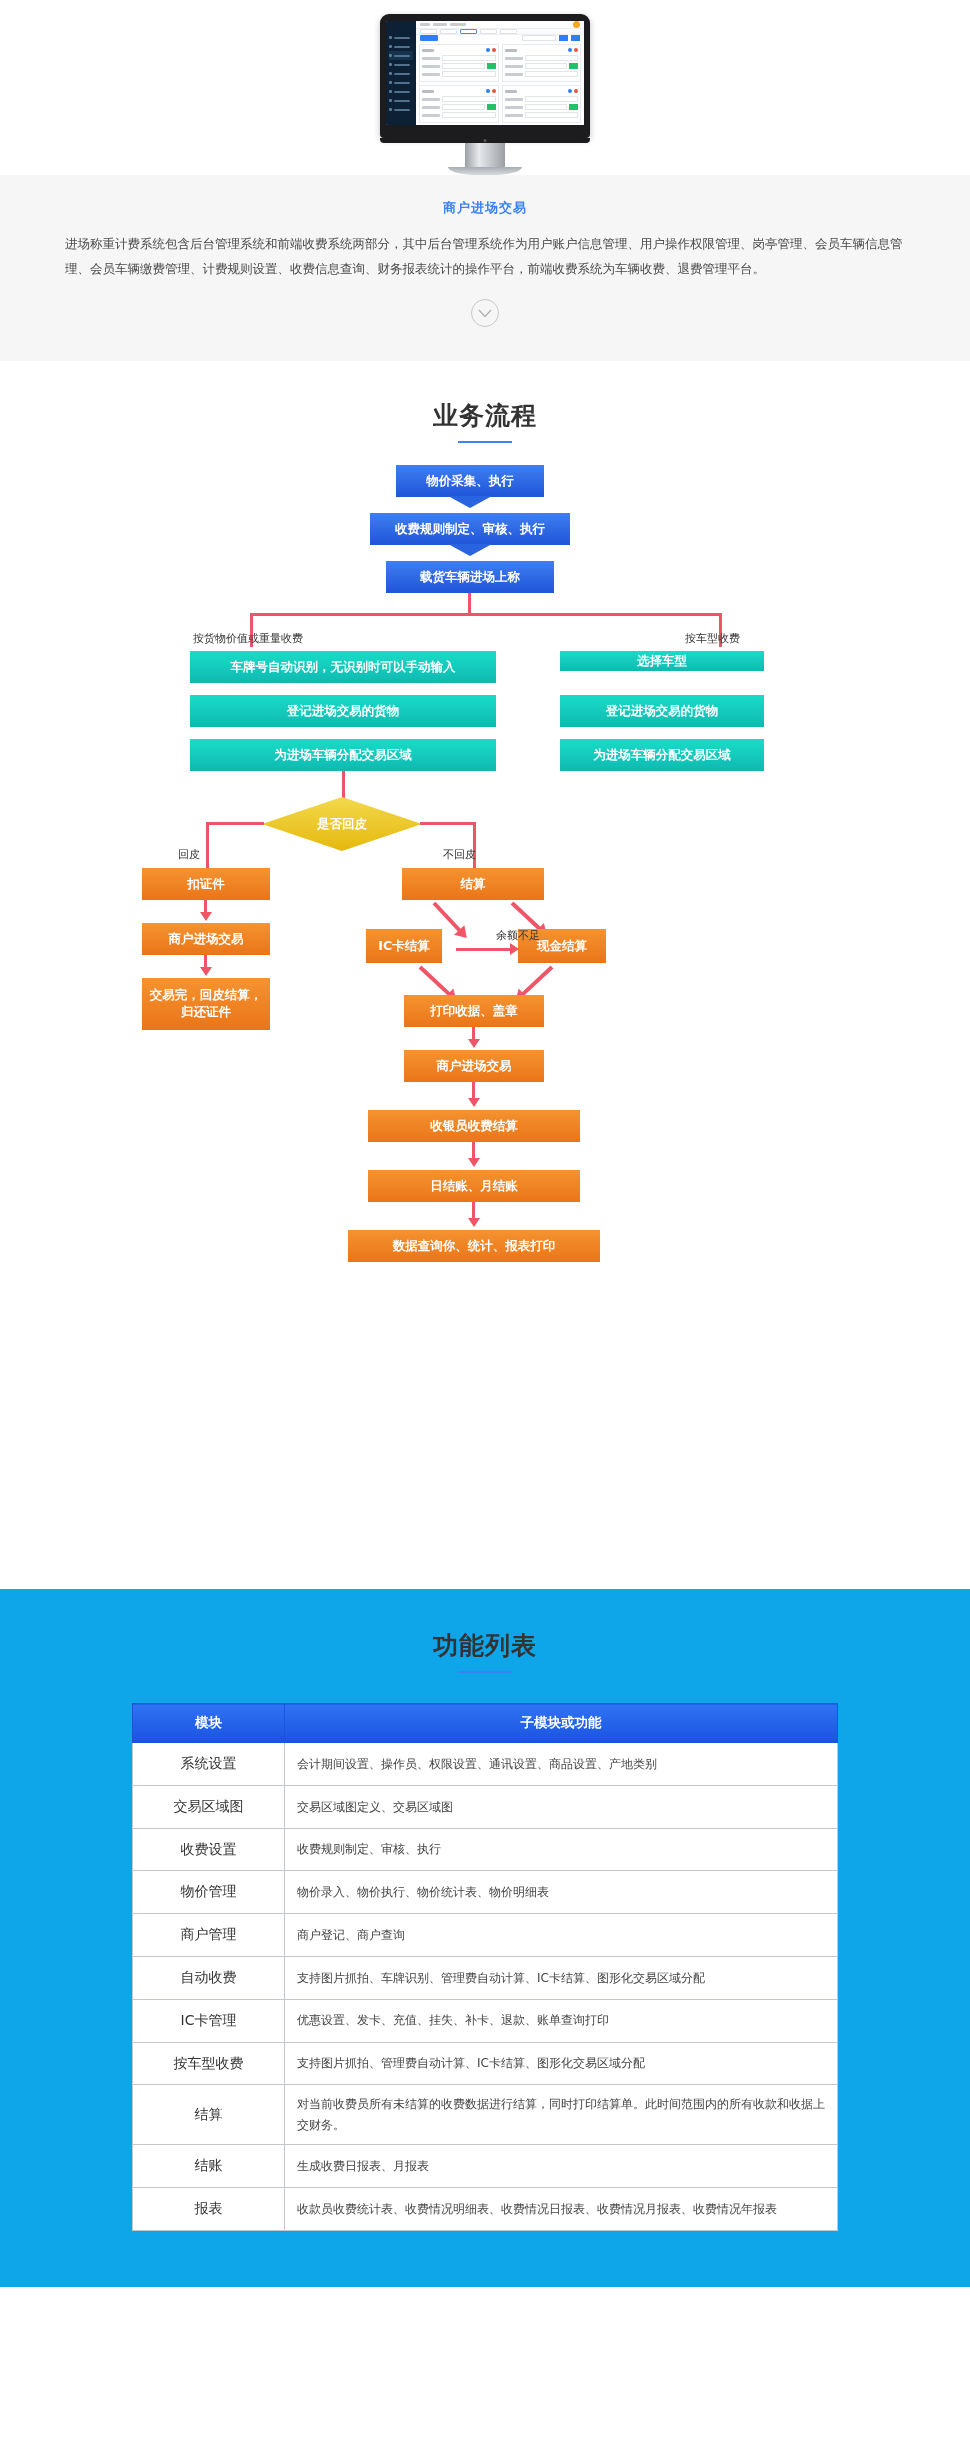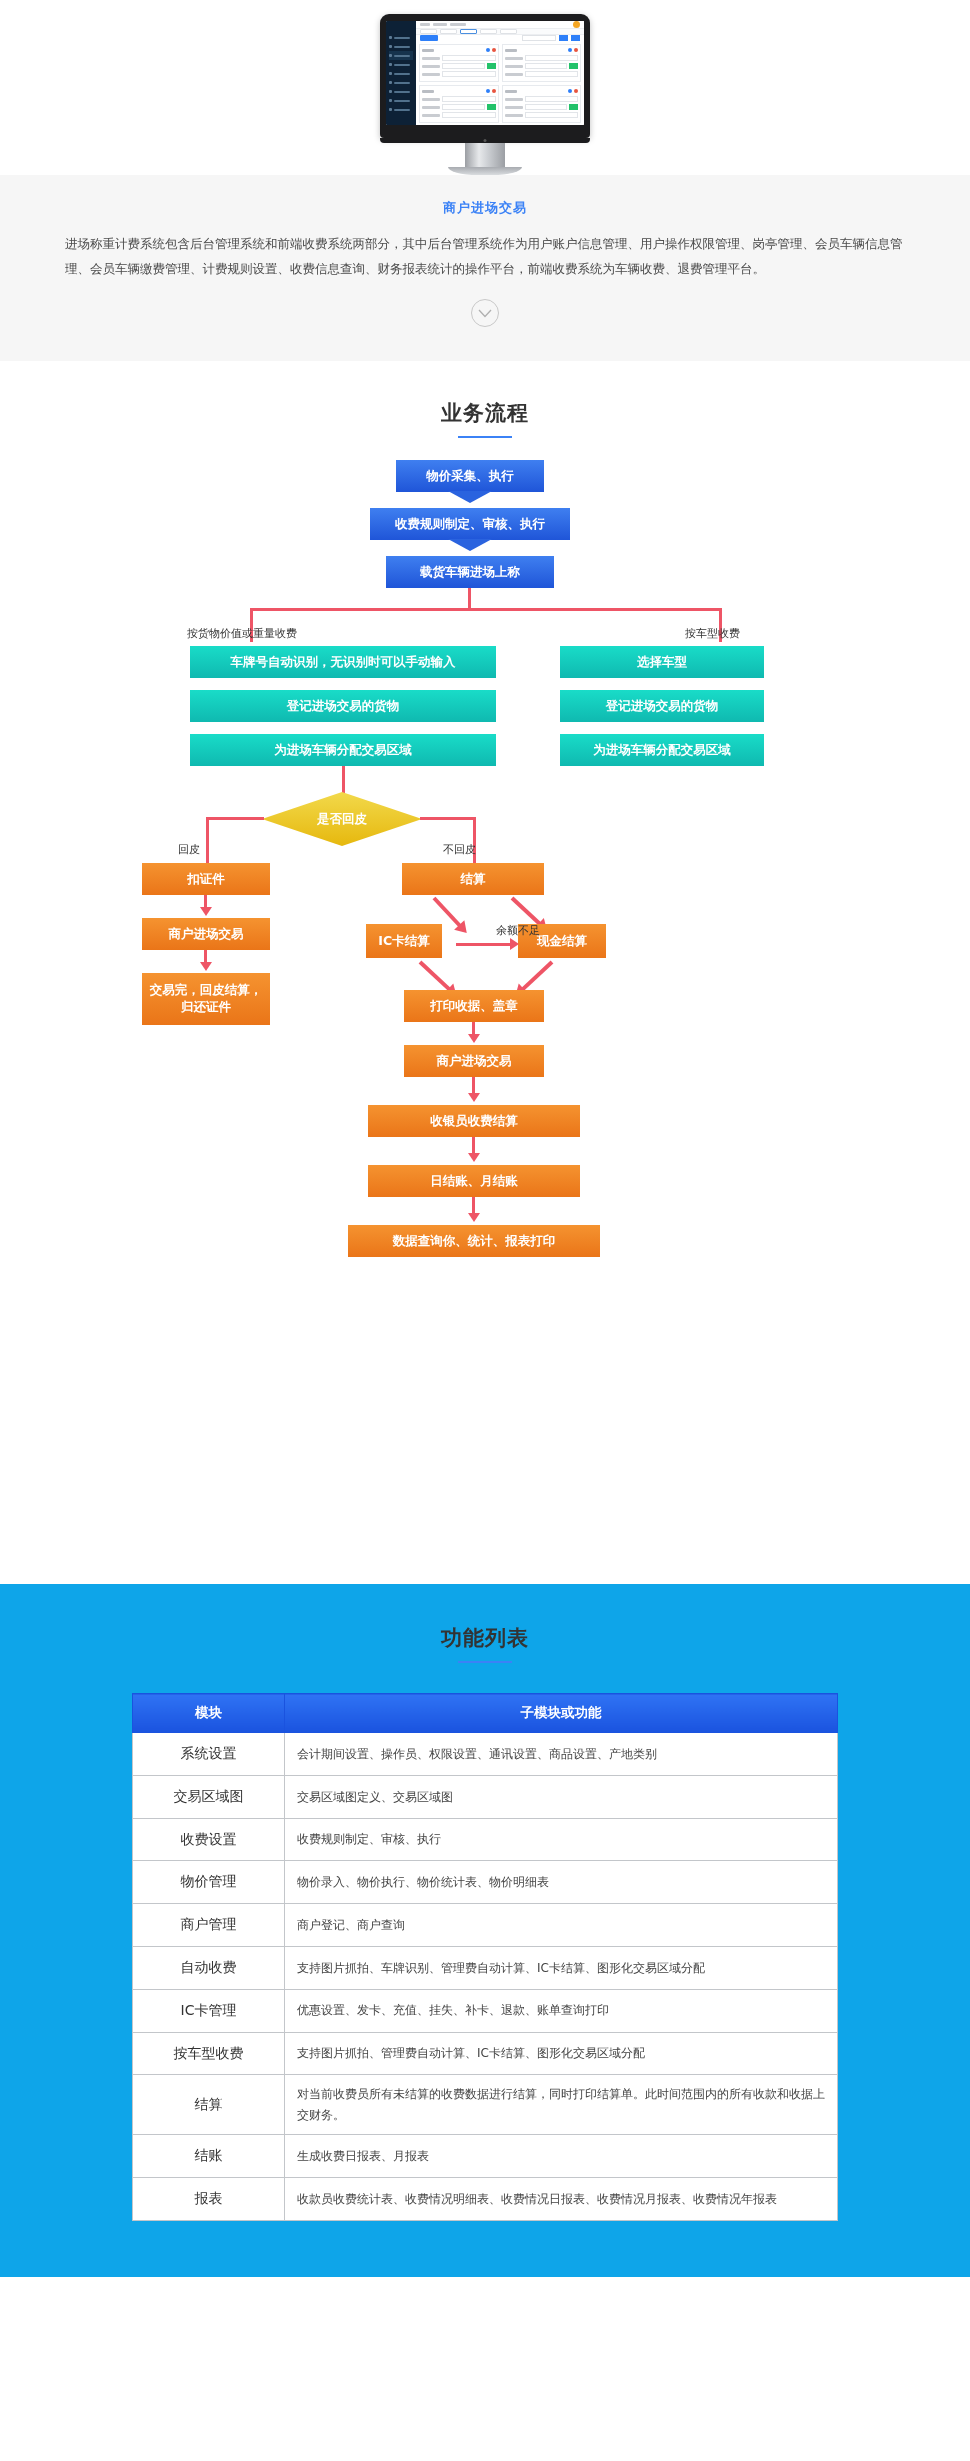--- a/index.html
+++ b/index.html
@@ -88,21 +88,21 @@
     text-indent: 0;
   }
   .chevron-btn{
     width:28px;height:28px;border-radius:50%;border:1px solid #c8c8c8;
     margin:18px auto 0 auto;display:flex;align-items:center;justify-content:center;
     background:transparent;
   }
   .chevron-btn svg{display:block}
 
   
-  .sec-title{ text-align:center; font-size:21px; color:#333; font-weight:700; letter-spacing:1px;}
+  .sec-title{ text-align:center; font-size:25px; color:#333; font-weight:700; letter-spacing:1px;}
   .sec-rule{ width:54px;height:2px;background:#3b82f6;margin:9px auto 0 auto;}
 
   
   .flow-section{ background:#fff; padding:38px 0 44px 0; }
   .flow-canvas{ position:relative; width:970px; height:1080px; margin-top:22px; }
   .fl-box{ position:absolute; display:flex; align-items:center; justify-content:center;
     text-align:center; color:#fff; font-weight:700; font-size:12.5px; line-height:1.35; }
   .fl-blue{ background:linear-gradient(to bottom,#3f7ff0,#1f55d8); }
   .fl-blue .chev{ position:absolute; left:50%; bottom:-11px; transform:translateX(-50%);
     width:0;height:0;border-left:22px solid transparent;border-right:22px solid transparent;
@@ -325,34 +325,34 @@
     </div>
     <div class="fl-box fl-blue" style="left:386px;top:96px;width:168px;height:32px;">
       <span>载货车辆进场上称</span>
     </div>
 
     <div class="ln v" style="left:468px;top:128px;height:22px;"></div>
     <div class="ln h" style="left:250px;top:148px;width:472px;"></div>
     <div class="ln v" style="left:250px;top:148px;height:34px;"></div>
     <div class="ln v" style="left:719px;top:148px;height:34px;"></div>
 
-    <div class="fl-lbl" style="left:187px;top:166px;">按货物价值或重量收费</div>
+    <div class="fl-lbl" style="left:193px;top:166px;">按货物价值或重量收费</div>
     <div class="fl-lbl" style="left:685px;top:166px;">按车型收费</div>
 
     <div class="fl-box fl-teal" style="left:190px;top:186px;width:306px;height:32px;">
       <span>车牌号自动识别，无识别时可以手动输入</span>
     </div>
     <div class="fl-box fl-teal" style="left:190px;top:230px;width:306px;height:32px;">
       <span>登记进场交易的货物</span>
     </div>
     <div class="fl-box fl-teal" style="left:190px;top:274px;width:306px;height:32px;">
       <span>为进场车辆分配交易区域</span>
     </div>
 
-    <div class="fl-box fl-teal" style="left:560px;top:186px;width:204px;height:32px;">
+    <div class="fl-box fl-teal" style="left:560px;top:186px;width:204px;height:20px;">
       <span>选择车型</span>
     </div>
     <div class="fl-box fl-teal" style="left:560px;top:230px;width:204px;height:32px;">
       <span>登记进场交易的货物</span>
     </div>
     <div class="fl-box fl-teal" style="left:560px;top:274px;width:204px;height:32px;">
       <span>为进场车辆分配交易区域</span>
     </div>
 
     <div class="ln v" style="left:342px;top:306px;height:28px;"></div>

